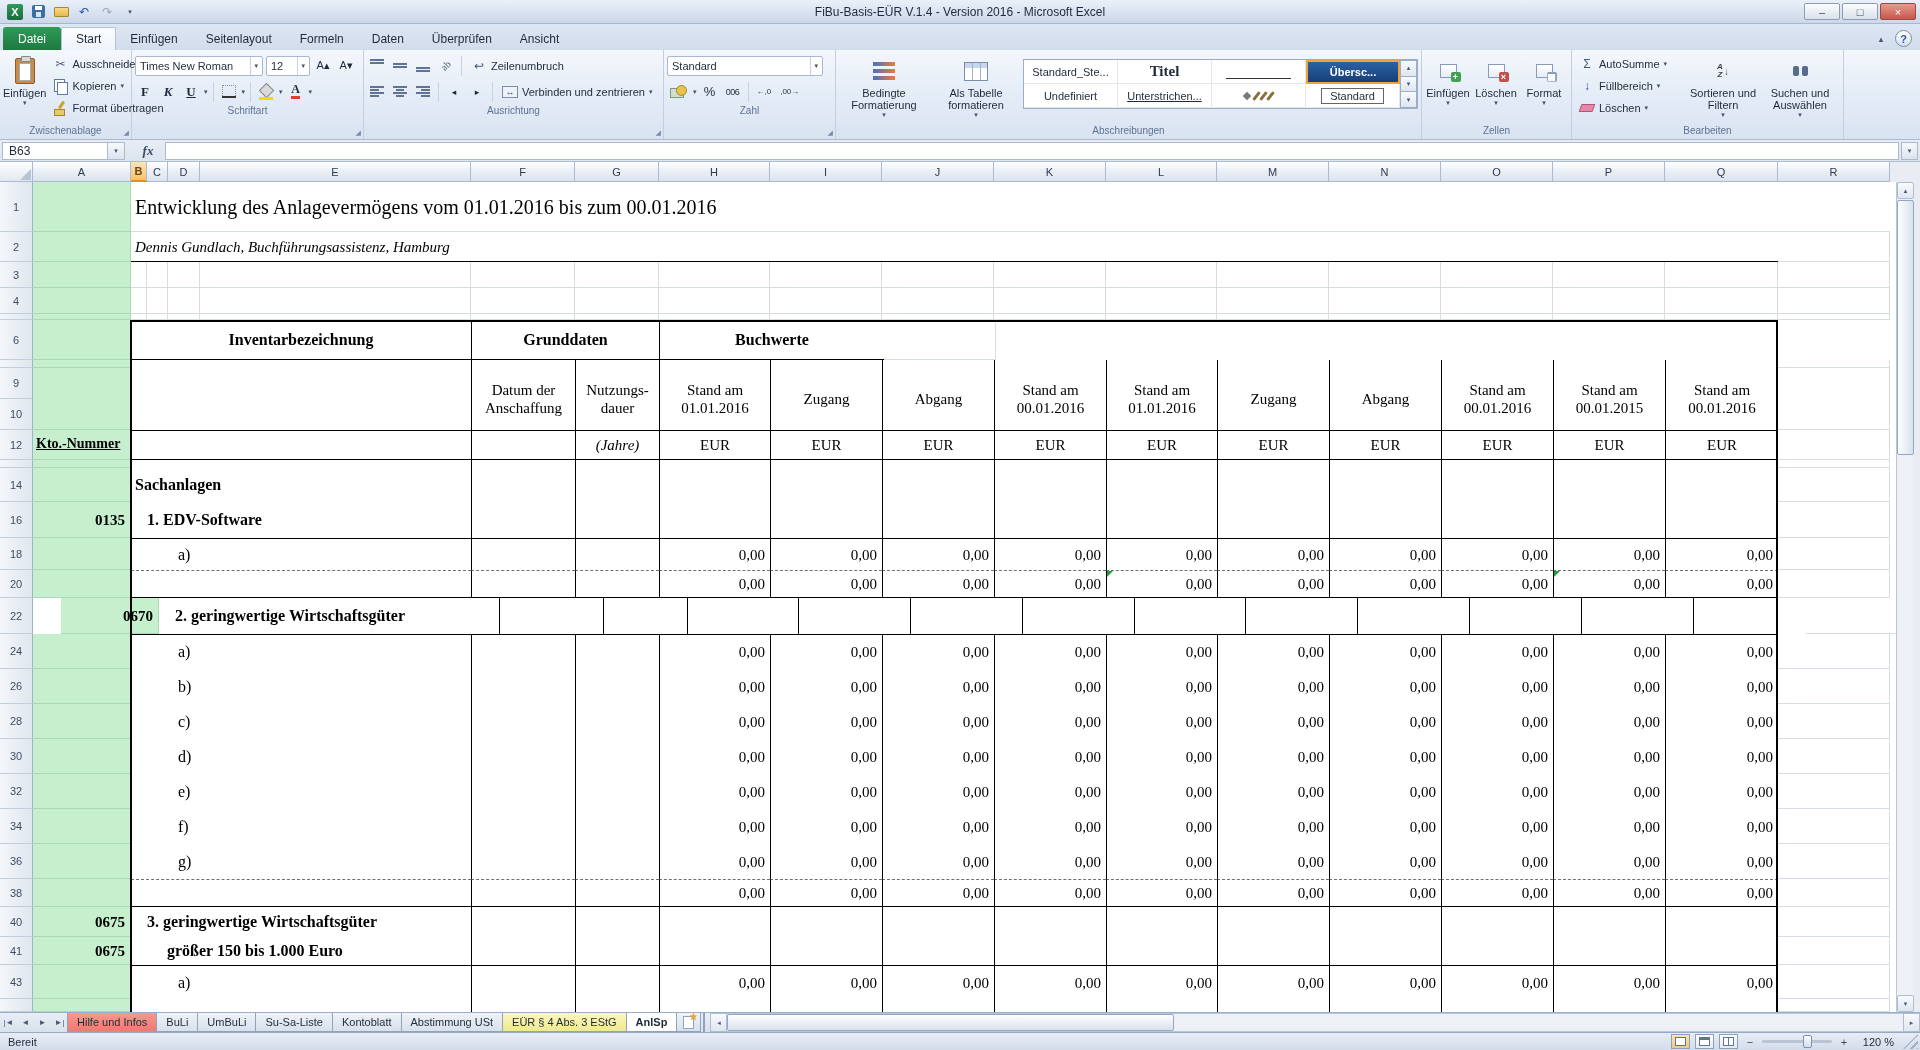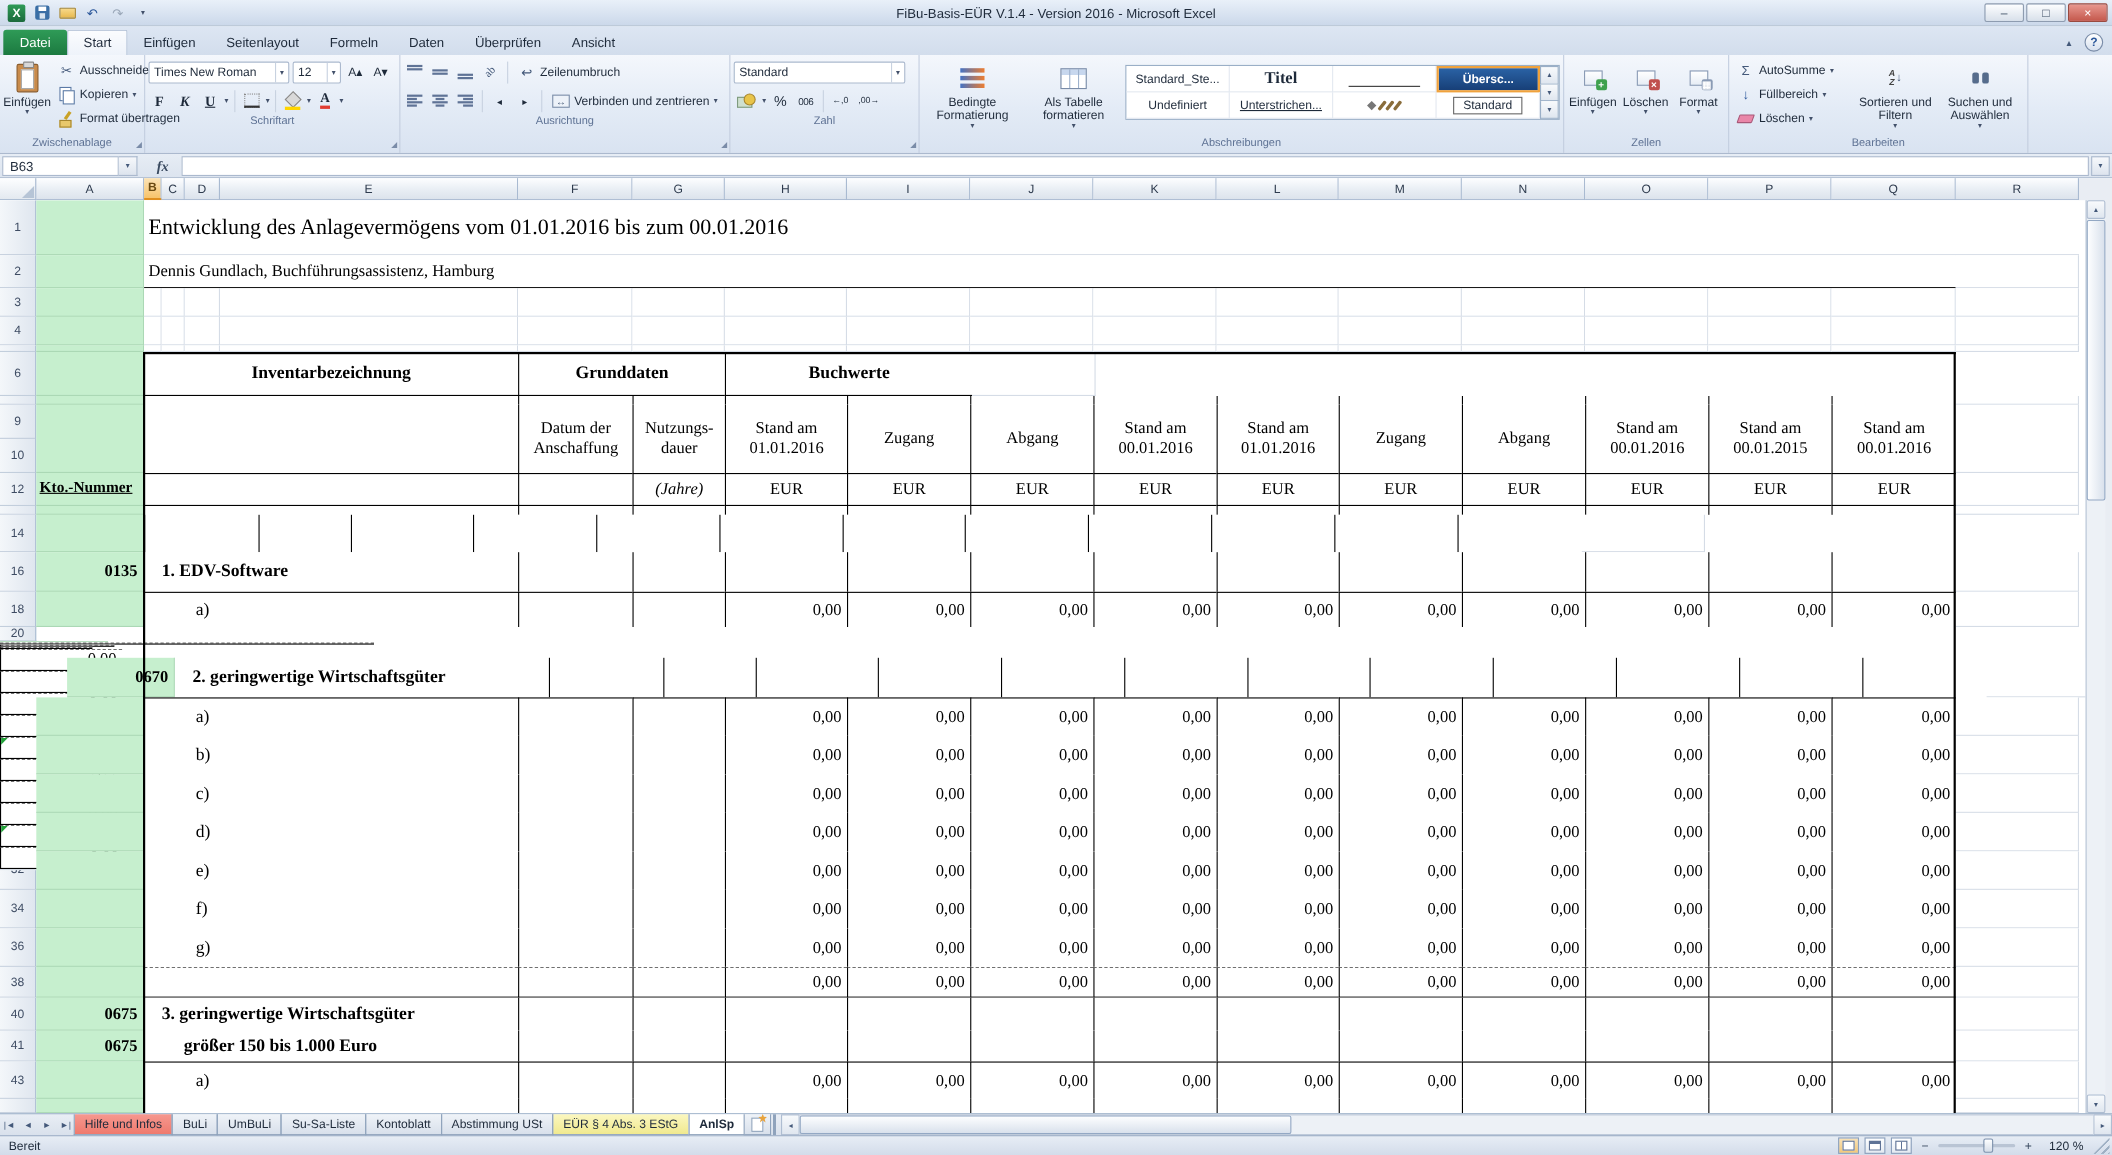--- a/index.html
+++ b/index.html
@@ -576,21 +576,21 @@
   <div id="gridwrap">
     <div id="gridrows">
         <div class="g-row" style="height: 50px;">
           <div class="g-rh">1</div>
           <div class="g-cell ga" style="width: 98px;"></div>
           <div class="g-cell ttl" style="width: 1759px;">Entwicklung des Anlagevermögens vom 01.01.2016 bis zum 00.01.2016</div>
         </div>
         <div class="g-row" style="height: 30px;">
           <div class="g-rh">2</div>
           <div class="g-cell ga" style="width: 98px;"></div>
-          <div class="g-cell txt ub" style="width: 1647px;">Dennis Gundlach, Buchführungsassistenz, Hamburg</div>
+          <div class="g-cell txt ub" style="width: 1647px; font-style: italic;">Dennis Gundlach, Buchführungsassistenz, Hamburg</div>
           <div class="g-cell gl" style="width: 112px;"></div>
         </div>
         <div class="g-row" style="height: 26px;">
           <div class="g-rh">3</div>
           <div class="g-cell ga" style="width: 98px;"></div>
           <div class="g-cell gl" style="width: 16px;"></div>
           <div class="g-cell gl" style="width: 21px;"></div>
           <div class="g-cell gl" style="width: 32px;"></div>
           <div class="g-cell gl" style="width: 271px;"></div>
           <div class="g-cell gl" style="width: 104px;"></div>
@@ -736,20 +736,21 @@
           <div class="g-cell tb" style="width: 112px;"></div>
           <div class="g-cell tb" style="width: 112px;"></div>
           <div class="g-cell tb" style="width: 112px;"></div>
           <div class="g-cell tb" style="width: 112px;"></div>
           <div class="g-cell tb" style="width: 113px;"></div>
           <div class="g-cell gl" style="width: 112px;"></div>
         </div>
         <div class="g-row" style="height: 34px;">
           <div class="g-rh">14</div>
           <div class="g-cell ga" style="width: 98px;"></div>
+          <div class="g-cell lab b" style="width: 340px;">Sachanlagen</div>
           <div class="g-cell tb" style="width: 104px;"></div>
           <div class="g-cell tb" style="width: 84px;"></div>
           <div class="g-cell tb" style="width: 111px;"></div>
           <div class="g-cell tb" style="width: 112px;"></div>
           <div class="g-cell tb" style="width: 112px;"></div>
           <div class="g-cell tb" style="width: 112px;"></div>
           <div class="g-cell tb" style="width: 111px;"></div>
           <div class="g-cell tb" style="width: 112px;"></div>
           <div class="g-cell tb" style="width: 112px;"></div>
           <div class="g-cell tb" style="width: 112px;"></div>
@@ -786,21 +787,21 @@
           <div class="g-cell num tb bt1" style="width: 112px;">0,00</div>
           <div class="g-cell num tb bt1" style="width: 112px;">0,00</div>
           <div class="g-cell num tb bt1" style="width: 111px;">0,00</div>
           <div class="g-cell num tb bt1" style="width: 112px;">0,00</div>
           <div class="g-cell num tb bt1" style="width: 112px;">0,00</div>
           <div class="g-cell num tb bt1" style="width: 112px;">0,00</div>
           <div class="g-cell num tb bt1" style="width: 112px;">0,00</div>
           <div class="g-cell num tb bt1" style="width: 113px;">0,00</div>
           <div class="g-cell gl" style="width: 112px;"></div>
         </div>
-        <div class="g-row" style="height: 28px; flex-direction: column;">
+        <div class="g-row" style="height: 28px;">
           <div class="g-rh">20</div>
           <div class="g-cell ga" style="width: 98px;"></div>
           <div class="g-cell dt bb1" style="width: 340px;"></div>
           <div class="g-cell tb dt bb1" style="width: 104px;"></div>
           <div class="g-cell tb dt bb1" style="width: 84px;"></div>
           <div class="g-cell num tb dt bb1" style="width: 111px;">0,00</div>
           <div class="g-cell num tb dt bb1" style="width: 112px;">0,00</div>
           <div class="g-cell num tb dt bb1" style="width: 112px;">0,00</div>
           <div class="g-cell num tb dt bb1" style="width: 112px;">0,00</div>
           <div class="g-cell num tb dt bb1 gm" style="width: 111px;">0,00</div>

